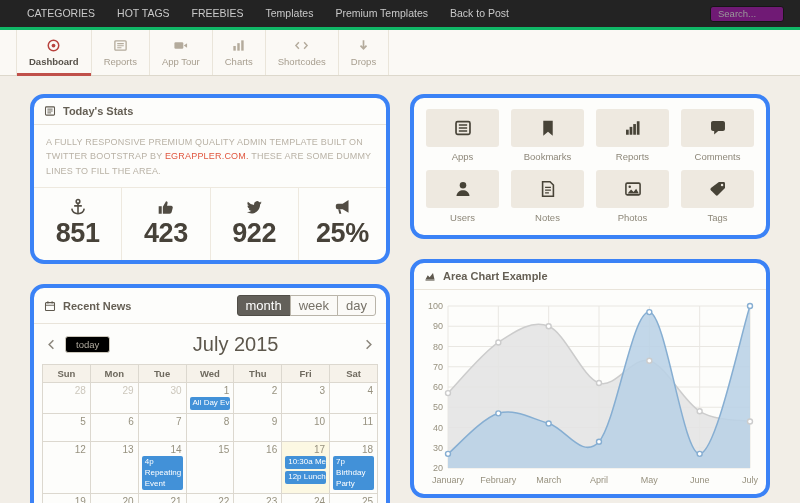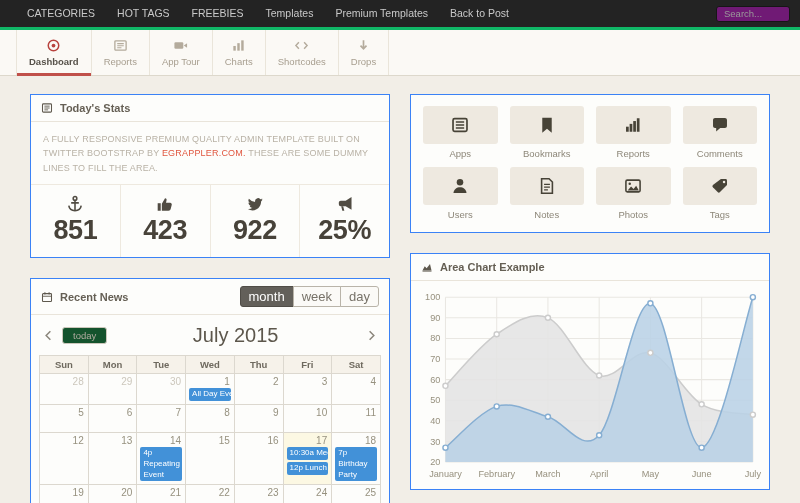--- a/index.html
+++ b/index.html
@@ -1,20 +1,20 @@
 <!DOCTYPE html>
 <html><head>
 <meta charset="utf-8">
 <style>
   html,body{margin:0;padding:0;width:800px;height:503px;overflow:hidden;
     font-family:"Liberation Sans",sans-serif;background:#f2eee7;}
   *{box-sizing:border-box;}
 
   
-  .navbar{height:27px;background:#232323;display:flex;align-items:center;padding:0 10px 0 16px;}
+  .navbar{height:27px;background:#232323;display:flex;align-items:center;padding:0 16px 0 16px;}
   .nav-items{display:flex;align-items:center;height:100%;}
   .nav-item{color:#c9c9c9;font-size:10.5px;padding:0 11px;line-height:27px;cursor:pointer;white-space:nowrap;}
   .search{margin-left:auto;width:74px;height:16px;background:#701a75;border:1px solid #161616;
     border-radius:3px;color:#bbb;font-size:9.5px;padding:1px 7px;outline:none;font-family:inherit;}
   .search::placeholder{color:#9a9a9a;}
   .accent{height:3px;background:#10b767;}
 
   
   .tabbar{height:46px;background:#fbf9f5;border-bottom:1px solid #ddd8cc;display:flex;padding-left:16px;}
   .tab{position:relative;display:flex;flex-direction:column;align-items:center;justify-content:center;
@@ -23,21 +23,21 @@
   .tab-icon{width:15px;height:15px;color:#b4ab9c;}
   .tab-label{font-size:9.5px;color:#a79e8f;white-space:nowrap;}
   .tab.active .tab-icon{color:#b8433e;}
   .tab.active .tab-label{color:#57524a;font-weight:bold;}
   .tab.active::after{content:"";position:absolute;left:0;right:0;bottom:-1px;height:3px;background:#c0504a;}
 
   
   .main{display:flex;gap:20px;padding:18px 30px;align-items:flex-start;}
   .col{flex:1;display:flex;flex-direction:column;gap:20px;min-width:0;}
 
-  .panel{background:#fdfdfb;border:1px solid #3b82f6;border-radius:0;}
+  .panel{background:#fdfdfb;border:4px solid #3b82f6;border-radius:14px;}
   .panel-h{display:flex;align-items:center;gap:7px;padding:7px 10px;border-bottom:1px solid #e9e4da;}
   .ph-icon{width:12px;height:12px;color:#5f594e;flex:0 0 auto;}
   .ph-title{font-size:11px;font-weight:bold;color:#655f54;}
 
   
   .stats-desc{padding:10px 12px 9px;font-size:9px;line-height:1.6;color:#b9b2a6;letter-spacing:.2px;}
   .stats-desc .link{color:#e0563f;text-decoration:none;cursor:pointer;}
   .stats-row{display:flex;border-top:1px solid #eee9df;justify-content:center;}
   .stat-cell{flex:1;text-align:center;padding:10px 0 11px;border-left:1px solid #eee9df;}
   .stat-cell:first-child{border-left:none;}
@@ -53,21 +53,21 @@
 
   
   .cal-head-right{margin-left:auto;display:flex;}
   .view-btn{font-family:inherit;font-size:13px;padding:2px 8px;border:1px solid #b9b4a9;background:#fbfaf7;
     color:#777268;cursor:pointer;margin-left:-1px;}
   .view-btn:first-child{border-radius:3px 0 0 3px;margin-left:0;}
   .view-btn:last-child{border-radius:0 3px 3px 0;}
   .view-btn.active{background:#63605a;color:#fff;border-color:#504d47;}
   .cal-toolbar{display:flex;align-items:center;padding:9px 10px 6px;gap:6px;}
   .cal-arrow{width:15px;height:15px;color:#8b867b;cursor:pointer;flex:0 0 auto;}
-  .today-btn{font-family:inherit;font-size:9.5px;padding:2px 10px;border:1px solid #ccc7bb;background:#14532d;
+  .today-btn{font-family:inherit;font-size:9.5px;padding:2px 10px;border:1px solid #ccc7bb;background:#000000;
     color:#b1aba0;border-radius:3px;cursor:pointer;}
   .cal-title{flex:1;text-align:center;font-size:20px;color:#5d574c;}
   .cal-table{width:calc(100% - 16px);margin:2px 8px 8px;border-collapse:collapse;table-layout:fixed;}
   .cal-table th{border:1px solid #dcd8cf;background:#f6f2ea;font-size:9.5px;color:#6e695e;padding:3px 0;font-weight:bold;}
   .cal-table td{border:1px solid #dcd8cf;vertical-align:top;height:28px;background:#fdfdfb;cursor:pointer;}
   .cal-table tr.tall td{height:52px;}
   td.muted .day-num{color:#ccc7bc;}
   td.today{background:#fcf8e3;}
   .day-num{display:block;text-align:right;font-size:10px;color:#96917f;padding:1px 3px 1px;}
   .cal-event{background:#4291d8;color:#fff;font-size:8px;line-height:1.35;border-radius:2px;

